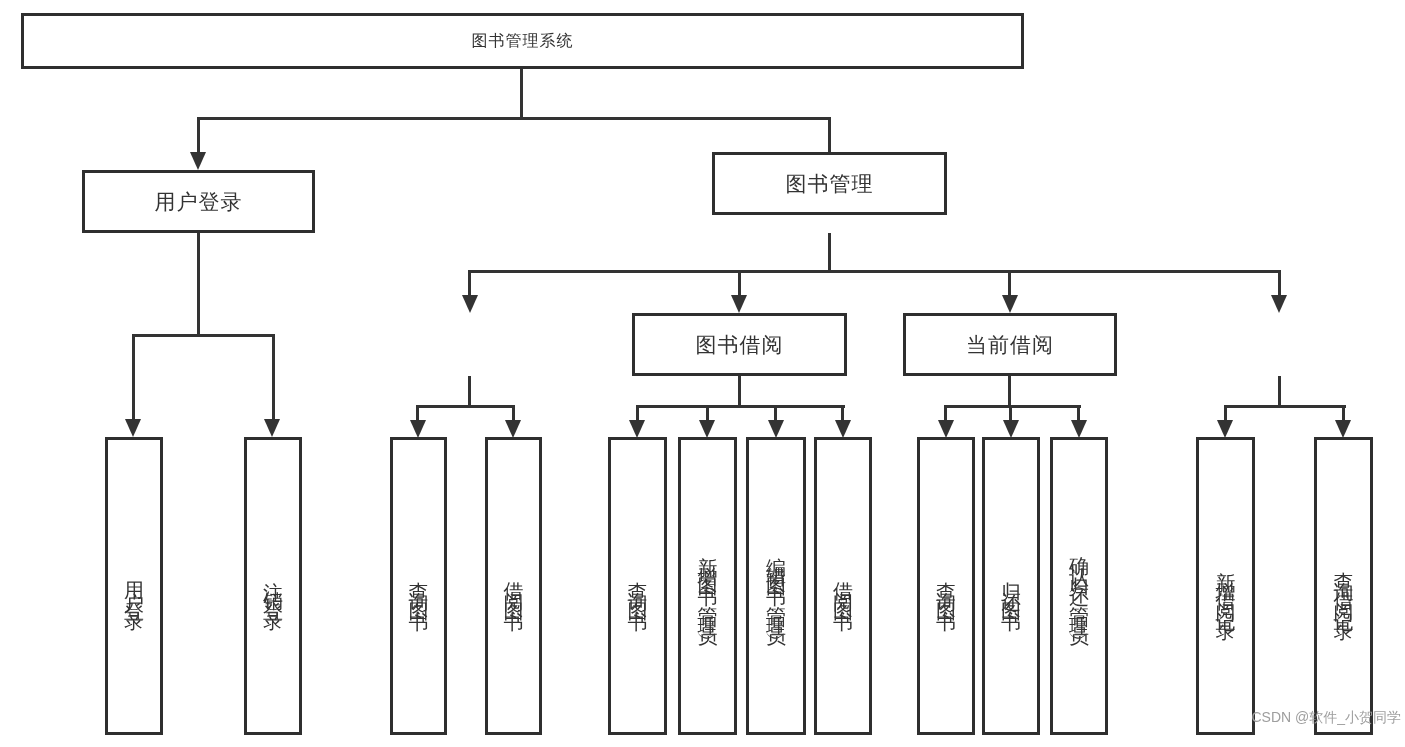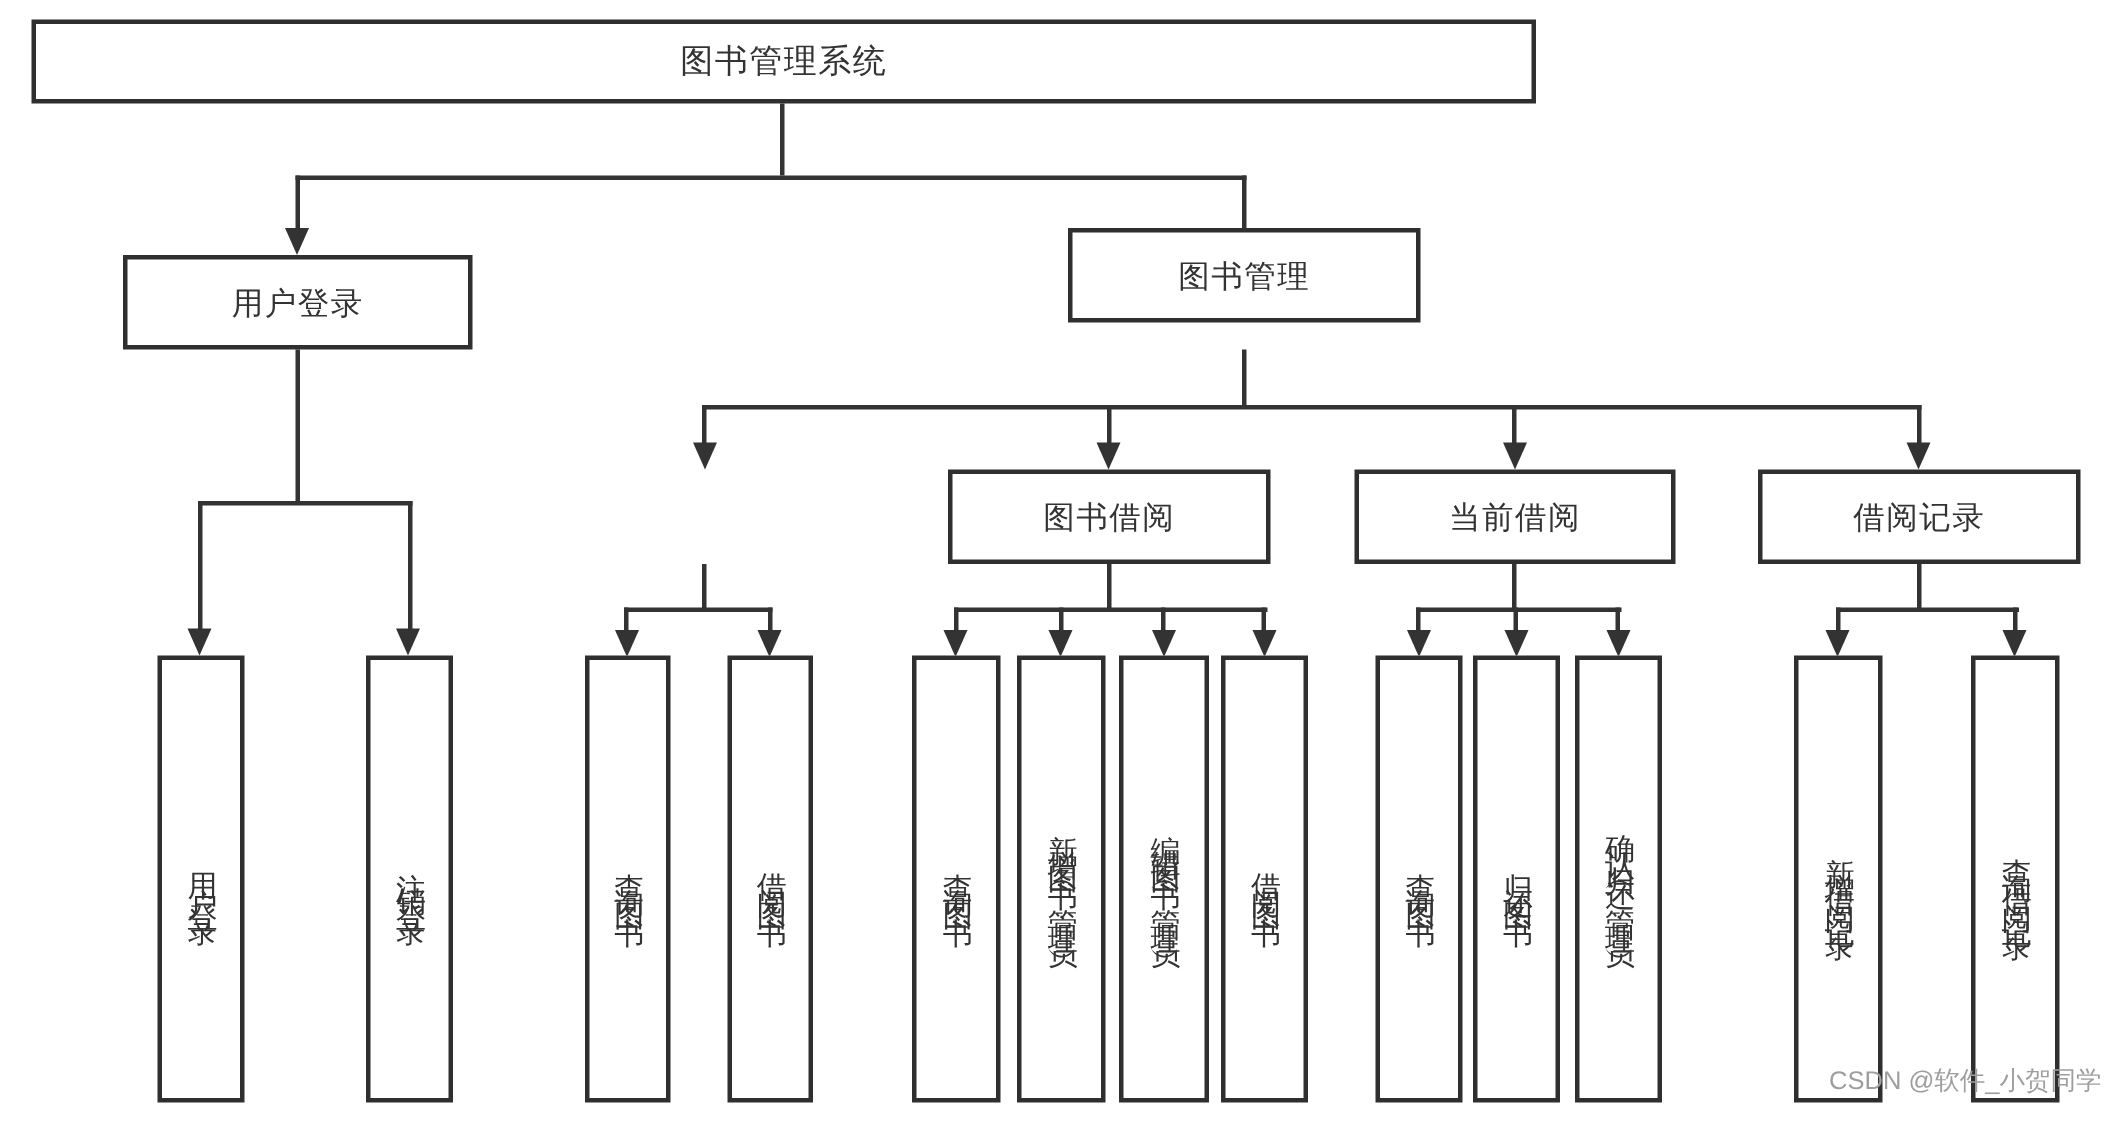--- a/index.html
+++ b/index.html
@@ -15,40 +15,40 @@
     position: absolute;
     box-sizing: border-box;
     background: #ffffff;
     border: 3px solid var(--box-border, #2f2f2f);
     display: flex;
     align-items: center;
     justify-content: center;
     color: var(--text, #333333);
   }
   .box.h { font-size: 21px; letter-spacing: 1px; white-space: nowrap; }
-  .box.title { font-size: 22px; }
+  .box.title { font-size: 16px; }
   .vt {
     writing-mode: vertical-rl;
     text-orientation: mixed;
     font-size: 20px;
     letter-spacing: 10px;
     line-height: 1.15;
   }
   .ln { position: absolute; background: var(--line, #333333); }
   .ar {
     position: absolute;
     width: 0; height: 0;
     border-left: 8px solid transparent;
     border-right: 8px solid transparent;
     border-top: 18px solid var(--line, #333333);
   }
   .wm {
     position: absolute;
     color: var(--watermark, #9e9e9e);
-    font-size: 17px;
+    font-size: 14px;
     white-space: nowrap;
     z-index: 5;
   }
 </style>
 </head>
 <body>
 
 <div class="canvas">
 
   <div class="box h title" style="left:21px; top:13px; width:1003px; height:56px;">图书管理系统</div>
@@ -76,21 +76,20 @@
   <div class="ln" style="left:738px; top:270px; width:3px; height:27px;"></div>
   <div class="ln" style="left:1008px; top:270px; width:3px; height:27px;"></div>
   <div class="ln" style="left:1278px; top:270px; width:3px; height:27px;"></div>
   <div class="ar" style="left:462px; top:295px;"></div>
   <div class="ar" style="left:731px; top:295px;"></div>
   <div class="ar" style="left:1002px; top:295px;"></div>
   <div class="ar" style="left:1271px; top:295px;"></div>
 
   <div class="box h" style="left:903px; top:313px; width:214px; height:63px;">当前借阅</div>
   <div class="box h" style="left:632px; top:313px; width:215px; height:63px;">图书借阅</div>
-  <div class="box h" style="left:1172px; top:313px; width:215px; height:63px;">借阅记录</div>
 
   <div class="ln" style="left:468px; top:376px; width:3px; height:32px;"></div>
   <div class="ln" style="left:416px; top:405px; width:99px; height:3px;"></div>
   <div class="ln" style="left:416px; top:405px; width:3px; height:17px;"></div>
   <div class="ln" style="left:512px; top:405px; width:3px; height:17px;"></div>
   <div class="ar" style="left:410px; top:420px;"></div>
   <div class="ar" style="left:505px; top:420px;"></div>
 
   <div class="ln" style="left:738px; top:376px; width:3px; height:32px;"></div>
   <div class="ln" style="left:636px; top:405px; width:209px; height:3px;"></div>

